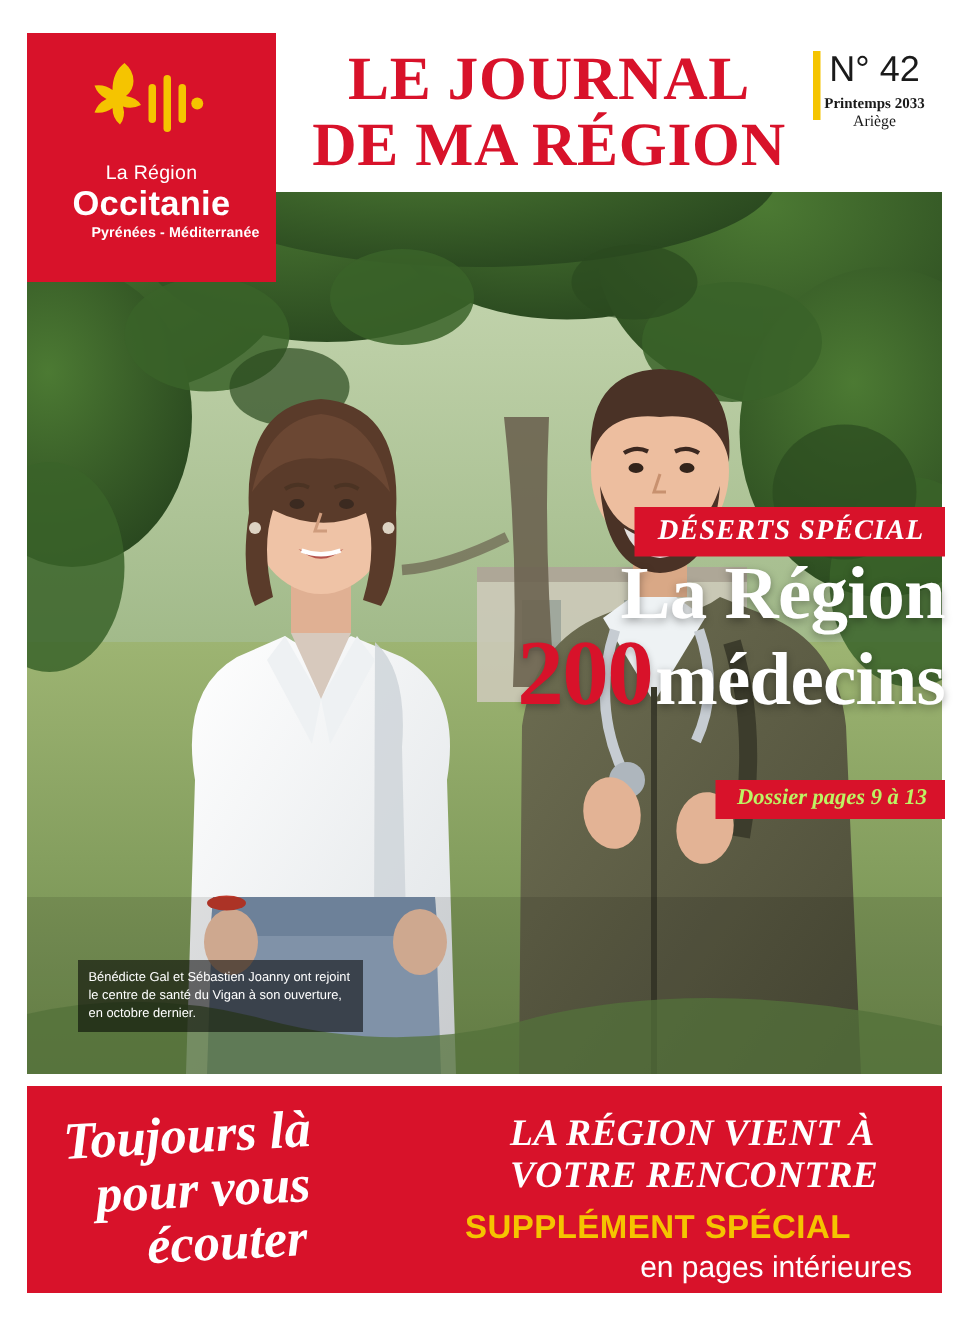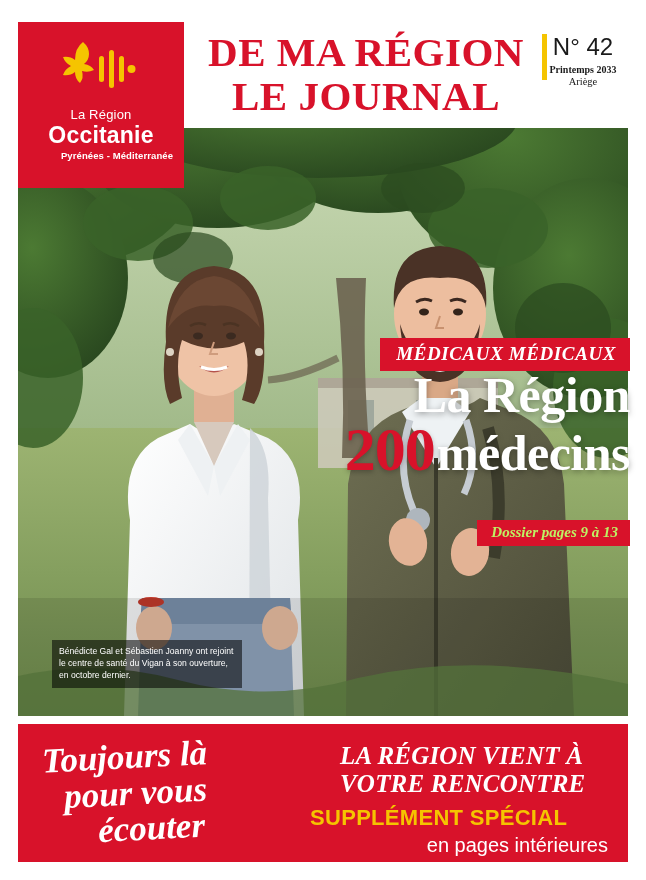--- a/index.html
+++ b/index.html
@@ -267,22 +267,22 @@
             <circle cx="78.5" cy="33" r="4"></circle>
           </g>
         </svg>
       </div>
       <div class="logo-region">La Région</div>
       <div class="logo-occitanie">Occitanie</div>
       <div class="logo-sub">Pyrénées - Méditerranée</div>
     </div>
 
     <div class="title-block">
+      <div class="title-line">LE JOURNAL</div>
       <div class="title-line">DE MA RÉGION</div>
-      <div class="title-line">LE JOURNAL</div>
     </div>
 
     <div class="issue-rule"></div>
 
     <div class="issue-block">
       <div class="issue-num">N° 42</div>
       <div class="issue-season">Printemps 2033</div>
       <div class="issue-dept">Ariège</div>
     </div>
   </div>
@@ -419,21 +419,21 @@
       </g>
 
       <path d="M0 548 q80 -18 160 4 q90 24 180 -2 q120 -28 270 6 l0 32 l-610 0 z" fill="#5e7f41" opacity="0.75"></path>
 
       <rect y="470" width="610" height="118" fill="#000000" opacity="0.10"></rect>
     </svg>
 
     <div class="caption">Bénédicte Gal et Sébastien Joanny ont rejoint le centre de santé du Vigan à son ouverture, en octobre dernier.</div>
   </div>
 
-  <div class="kicker">MÉDICAUX MÉDICAUX</div>
+  <div class="kicker">DÉSERTS SPÉCIAL</div>
 
   <div class="headline">
     <div class="hl1">La Région</div>
     <div class="hl3">
       <span class="num200">200</span>
       <span>médecins</span>
     </div>
   </div>
 
   <div class="dossier">Dossier pages 9 à 13</div>

